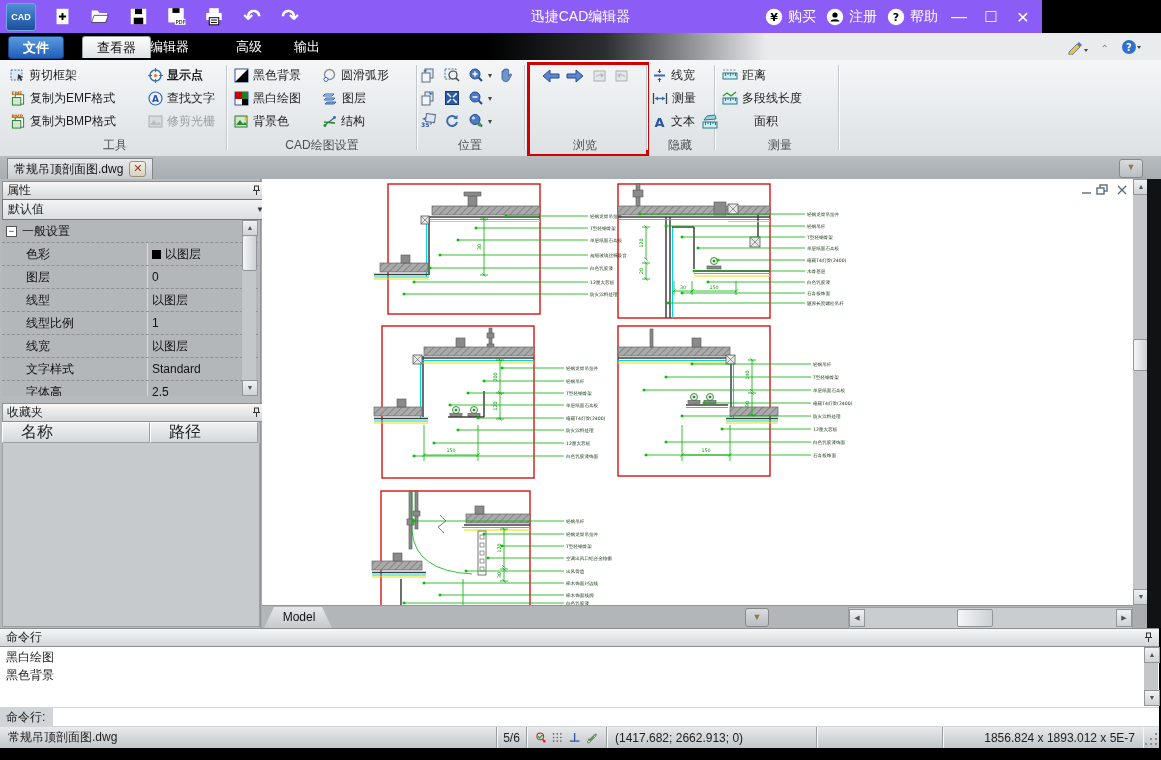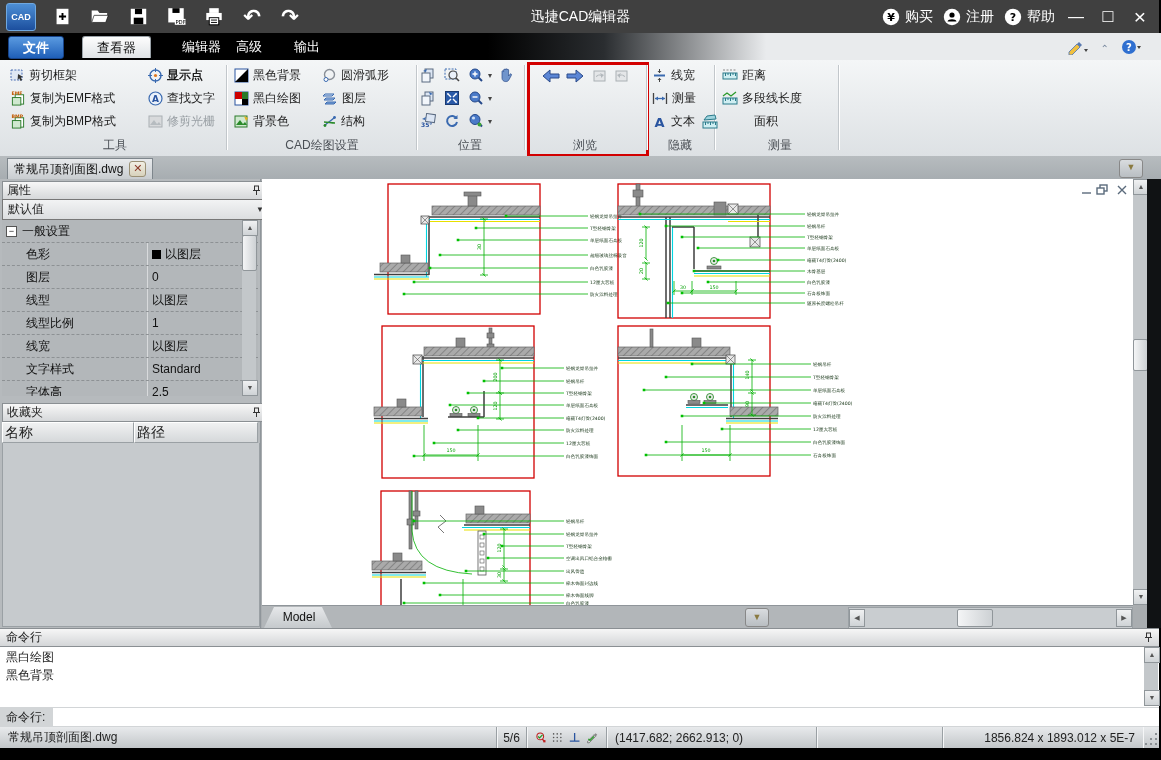--- a/index.html
+++ b/index.html
@@ -1,21 +1,21 @@
 <!DOCTYPE html>
 <html><head>
 <meta charset="utf-8">
 <style>
   html,body{margin:0;padding:0;background:#000;}
   body{width:1161px;height:760px;position:relative;overflow:hidden;
        font-family:"Liberation Sans","DejaVu Sans",sans-serif;font-size:12px;color:#222;}
   .ab{position:absolute;}
   .win{position:absolute;left:0;top:0;width:1161px;height:760px;background:#000;}
   
-  .titlebar{left:0;top:0;width:1159px;height:33px;background:#404040;color:#fff;}
+  .titlebar{left:0;top:0;width:1042px;height:33px;background:#8b5cf6;color:#fff;}
   .qat{display:flex;align-items:center;height:33px;gap:14px;padding-left:6px;}
   .tbico{display:inline-flex;align-items:center;justify-content:center;width:24px;height:24px;cursor:default;}
   .apptitle{left:0;top:0;width:1161px;height:33px;display:flex;align-items:center;justify-content:center;color:#fff;font-size:14px;pointer-events:none;}
   .tbr{right:8px;top:0;height:33px;display:flex;align-items:center;gap:10px;color:#fff;font-size:14px;}
   .tbrbtn{display:flex;align-items:center;gap:5px;}
   .wbtn{font-size:16px;width:22px;text-align:center;}
   
   .tabrow{left:0;top:33px;width:1161px;height:27px;background:linear-gradient(to right,#000 0%,#000 42%,#2a2d30 52%,#e9ebed 66%,#e9ebed 100%);}
   .rtab{position:absolute;top:3px;height:21px;line-height:21px;padding:0 14px;color:#fff;font-size:13px;}
   .rtab.filetab{left:8px;background:linear-gradient(#5a9ae0,#1f5fb8);border:1px solid #16438a;border-radius:3px;font-weight:bold;}
@@ -39,21 +39,21 @@
   .phead{position:absolute;left:2px;width:254px;height:17px;background:linear-gradient(#f7f7f7,#d6d8da);border:1px solid #8a8f93;font-size:12px;color:#222;display:flex;align-items:center;justify-content:space-between;padding:0 4px;}
   .combo{position:absolute;left:2px;top:20px;width:256px;height:19px;background:linear-gradient(#f2f3f4,#dcdee0);border:1px solid #777;display:flex;align-items:center;justify-content:space-between;padding:0 5px;font-size:12px;}
   .grid{position:absolute;left:2px;top:41px;width:256px;height:176px;background:#b3b7ba;overflow:hidden;}
   .grow{position:relative;height:22px;border-bottom:1px dashed #8d9194;display:flex;align-items:center;font-size:12px;color:#111;}
   .gk{width:145px;padding-left:24px;box-sizing:border-box;}
   .gv{flex:1;border-left:1px solid #d8dadc;padding-left:4px;height:100%;display:flex;align-items:center;}
   .vscr{position:absolute;background:#c3c7ca;}
   .sbtn{position:absolute;width:14px;height:14px;background:linear-gradient(#f0f1f2,#cfd3d6);border:1px solid #90969a;color:#555;font-size:7px;text-align:center;line-height:13px;}
   .sthumb{position:absolute;background:linear-gradient(90deg,#f4f5f6,#cdd1d4);border:1px solid #90969a;border-radius:2px;}
   .favhdr{display:flex;position:absolute;left:2px;width:256px;height:21px;}
-  .favcell{background:linear-gradient(#f0f1f2,#d5d8da);border:1px solid #9aa0a4;border-left-color:#fff;border-top-color:#fff;padding-left:2px;display:flex;align-items:center;font-size:14px;}
+  .favcell{background:linear-gradient(#f0f1f2,#d5d8da);border:1px solid #9aa0a4;border-left-color:#fff;border-top-color:#fff;padding-left:18px;display:flex;align-items:center;font-size:16px;}
   .canvas{left:262px;top:0;width:871px;height:426px;background:#fff;overflow:hidden;}
   .vscroll{left:1133px;top:0;width:14px;height:426px;background:#c3c7ca;}
   .modelbar{left:262px;top:426px;width:871px;height:23px;background:#b2b6b9;border-top:1px solid #8f959a;}
   .modeltab{position:absolute;left:2px;top:1px;width:70px;height:21px;background:linear-gradient(#e6e8ea,#c5c9cc);clip-path:polygon(10px 0,58px 0,68px 100%,0 100%);font-size:12px;color:#111;text-align:center;line-height:21px;}
   .rightedge{left:1147px;top:0;width:14px;height:449px;background:#101214;}
   
   .cmdhead{left:0;top:628px;width:1159px;height:19px;background:linear-gradient(#f6f6f6,#d4d6d8);border-top:1px solid #8a8f93;border-bottom:1px solid #8a8f93;display:flex;align-items:center;justify-content:space-between;padding:0 6px;box-sizing:border-box;font-size:12px;}
   .cmdhist{left:0;top:647px;width:1159px;height:60px;background:#fff;border-bottom:1px solid #9aa0a4;}
   .cmdline{left:0;top:707px;width:1159px;height:20px;background:#d2d5d7;display:flex;align-items:center;}
   .cmdline input{margin-left:8px;flex:1;height:18px;border:none;background:#fff;font:12px "Liberation Sans",sans-serif;padding:0 4px;}
@@ -140,21 +140,21 @@
         </span>
       <span class="wbtn">—</span>
       <span class="wbtn" style="font-size:18px;">□</span>
       <span class="wbtn" style="font-size:21px;">×</span>
     </div>
   </div>
 
   <div class="ab tabrow">
     <span class="rtab filetab">文件</span>
     <span class="rtab active" style="left:82px;">查看器</span>
-    <span class="rtab" style="left:168px;">编辑器</span>
+    <span class="rtab" style="left:136px;">编辑器</span>
     <span class="rtab" style="left:222px;">高级</span>
     <span class="rtab" style="left:280px;">输出</span>
     <span class="tabrowicons">
       <span><svg width="22" height="15" viewBox="0 0 22 15">
             <path d="M2 12l8-8 3 3-8 8H2z" fill="#f0c040" stroke="#6a86b0"></path>
             <path d="M10 4l2-2 3 3-2 2z" fill="#5a7ab0"></path>
             <path d="M17 7l4 0-2 3z" fill="#444" transform="translate(0,2)"></path>
           </svg></span>
       <span style="color:#7a8aa0;font-size:10px;">⌃</span>
       <span><svg width="22" height="16" viewBox="0 0 22 16">

